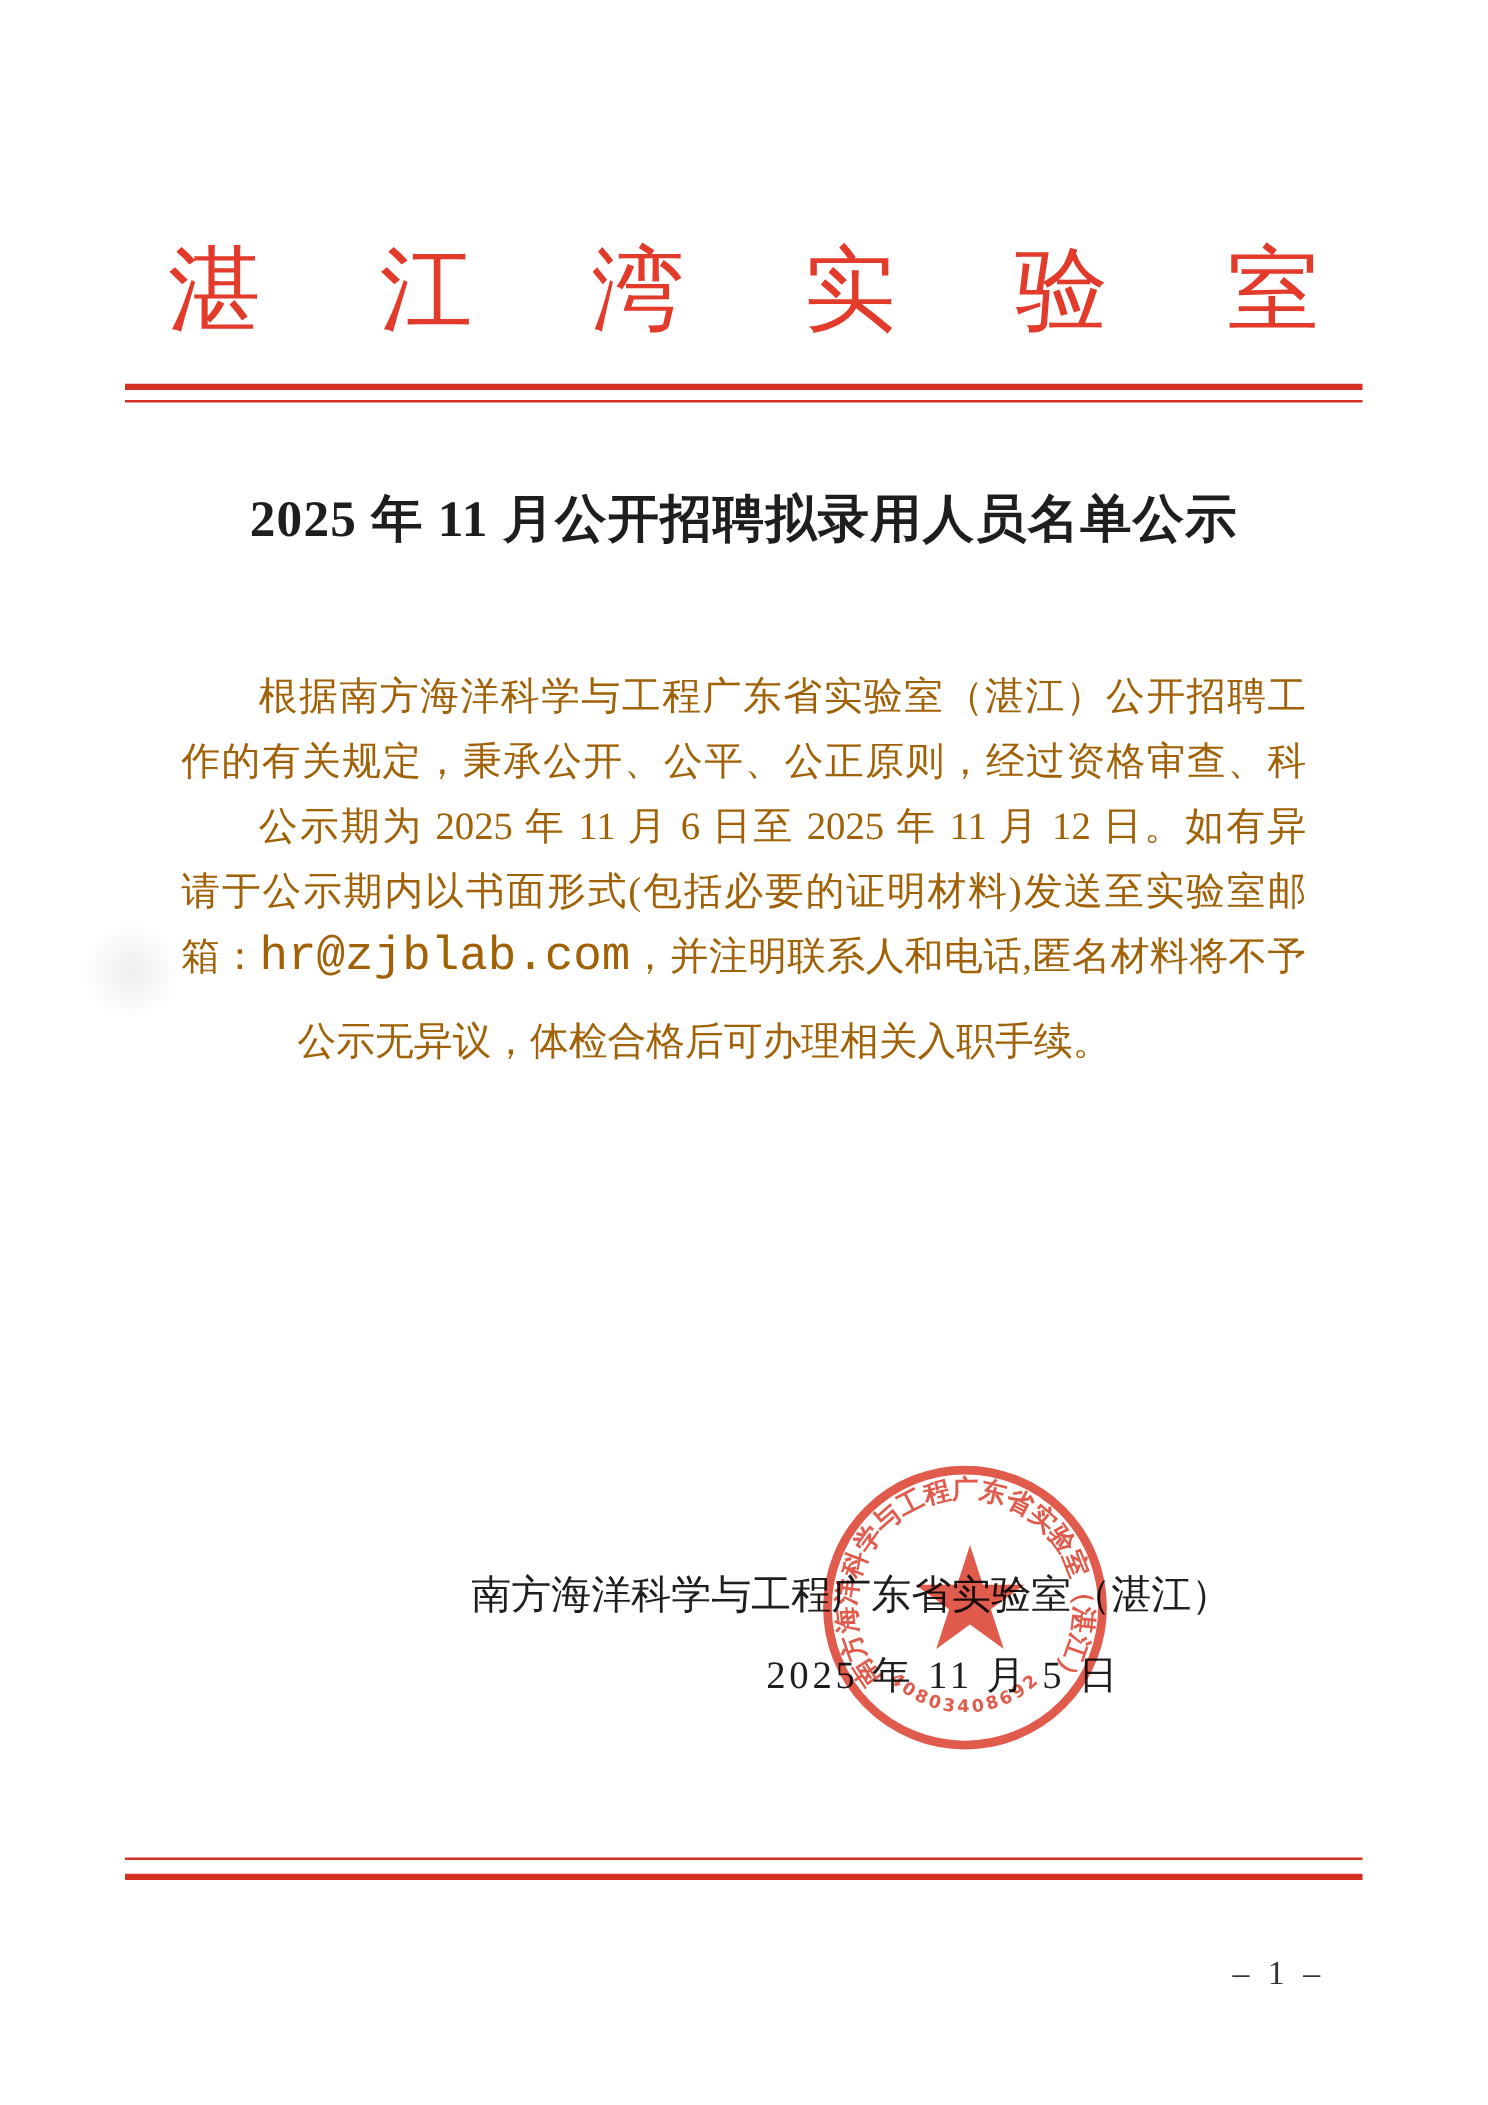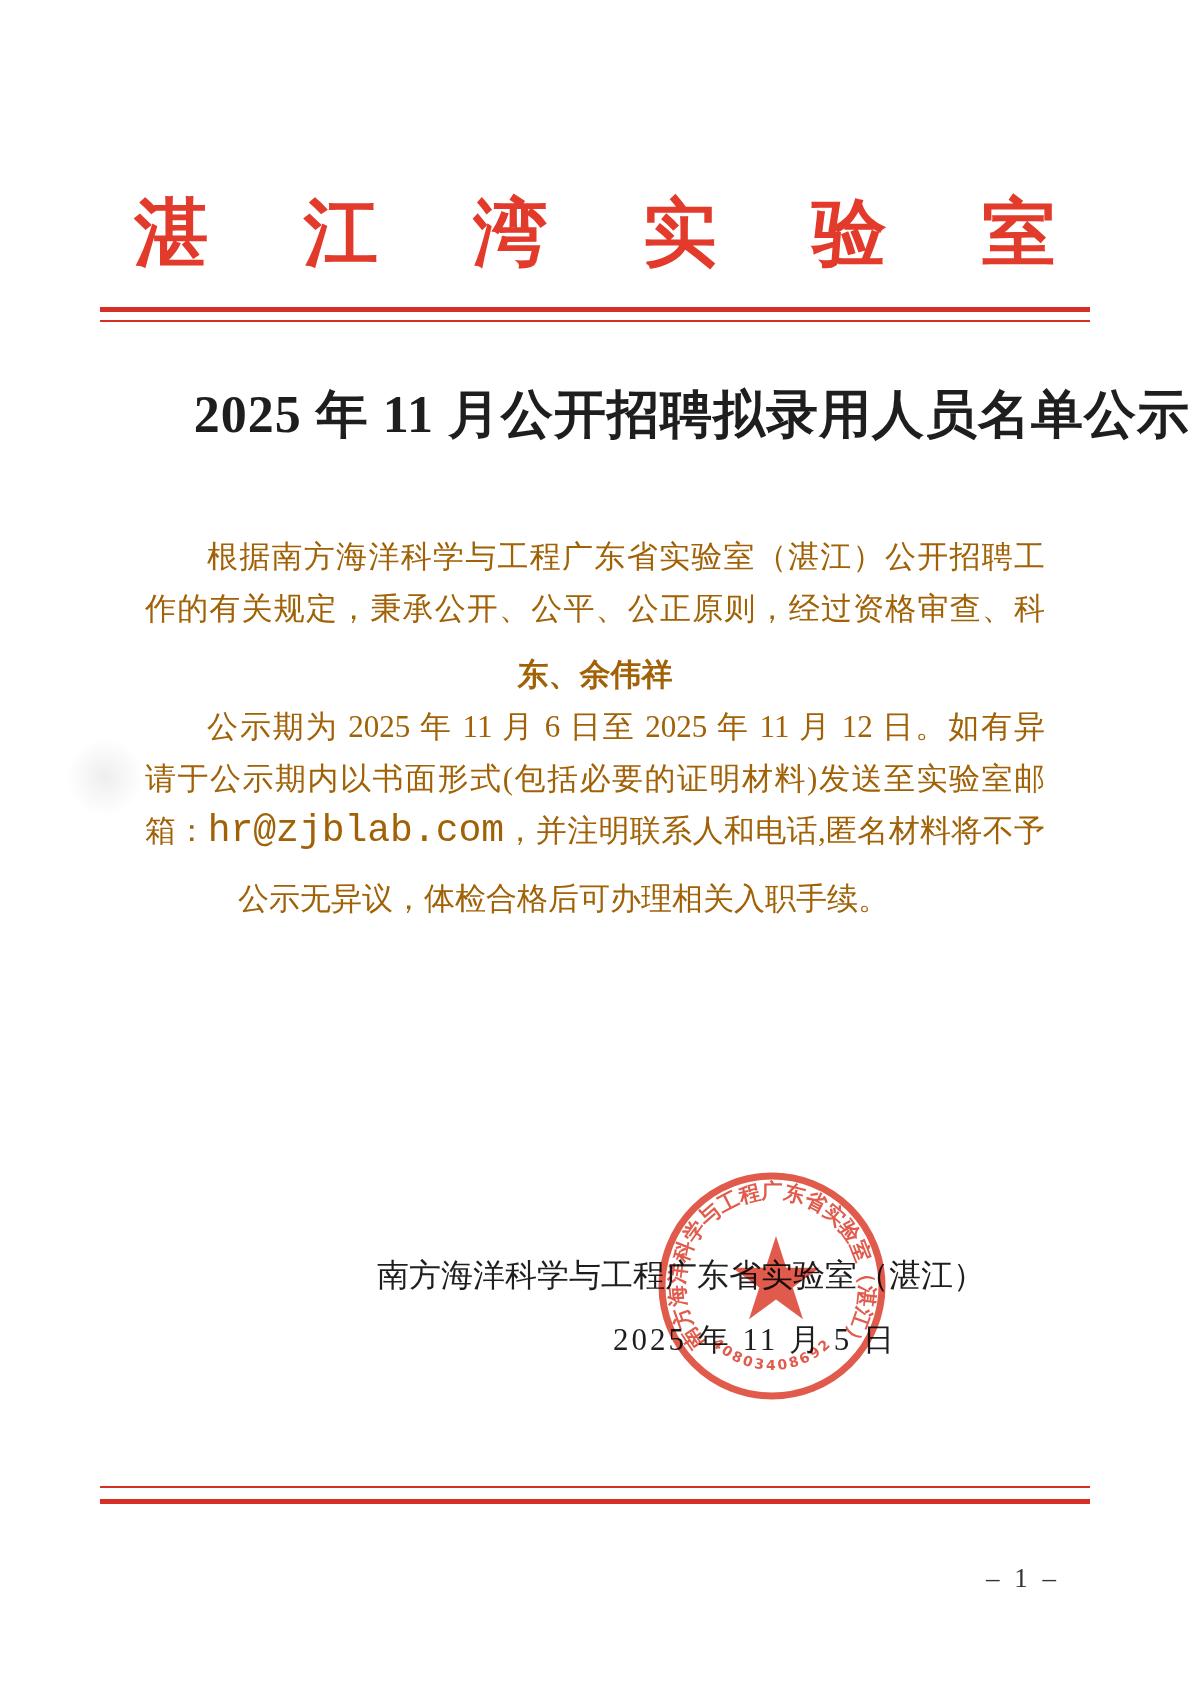--- a/index.html
+++ b/index.html
@@ -15,21 +15,21 @@
     background: #ffffff;
     overflow: hidden;
     color: #1e1e1e;
   }
   
   .letterhead {
     position: absolute;
     top: 188px; left: 0; right: 0;
     text-align: center;
     font-size: 74px;
-    font-weight: bold;
+    font-weight: normal;
     color: #e23a2b;
     letter-spacing: 0.52em;
     text-indent: 0.52em;
     line-height: 90px;
     white-space: nowrap;
   }
   .rule {
     position: absolute;
     left: 100px;
     width: 990px;
@@ -37,22 +37,22 @@
   }
   .rule-a { top: 307px; height: 5px; }
   .rule-b { top: 320px; height: 2px; }
   .rule-c { top: 1486px; height: 2px; }
   .rule-d { top: 1499px; height: 5px; }
   
   .doc-title {
     position: absolute;
     top: 390px; left: 0; right: 0;
     margin: 0;
-    text-align: right;
-    font-size: 52px;
+    text-align: center;
+    font-size: 41px;
     font-weight: bold;
     letter-spacing: 1px;
     line-height: 50px;
     white-space: nowrap;
   }
   
   .body-block {
     position: absolute;
     top: 531px;
     left: 145px;
@@ -160,21 +160,20 @@
 
   <div class="rule rule-a"></div>
   <div class="rule rule-b"></div>
 
   <h1 class="doc-title">2025 年 11 月公开招聘拟录用人员名单公示</h1>
 
   <div class="body-block">
     <div class="ln ln-just indent2">根据南方海洋科学与工程广东省实验室（湛江）公开招聘工</div>
     <div class="ln ln-just">作的有关规定，秉承公开、公平、公正原则，经过资格审查、科</div>
 
-    <div class="ln ln-center bold-names gap-sm">东、余伟祥</div>
 
     <div class="ln ln-just indent2">公示期为 2025 年 11 月 6 日至 2025 年 11 月 12 日。如有异议，</div>
     <div class="ln ln-just">请于公示期内以书面形式(包括必要的证明材料)发送至实验室邮</div>
     <div class="ln ln-just"><span>箱：</span><span class="email">hr@zjblab.com</span><span>，并注明联系人和电话,匿名材料将不予受理。</span></div>
 
     <div class="ln ln-left indent3 gap-md">公示无异议，体检合格后可办理相关入职手续。</div>
   </div>
 
   <div class="signature-line">南方海洋科学与工程广东省实验室（湛江）</div>
   <div class="date-line">2025 年 11 月 5 日</div>

